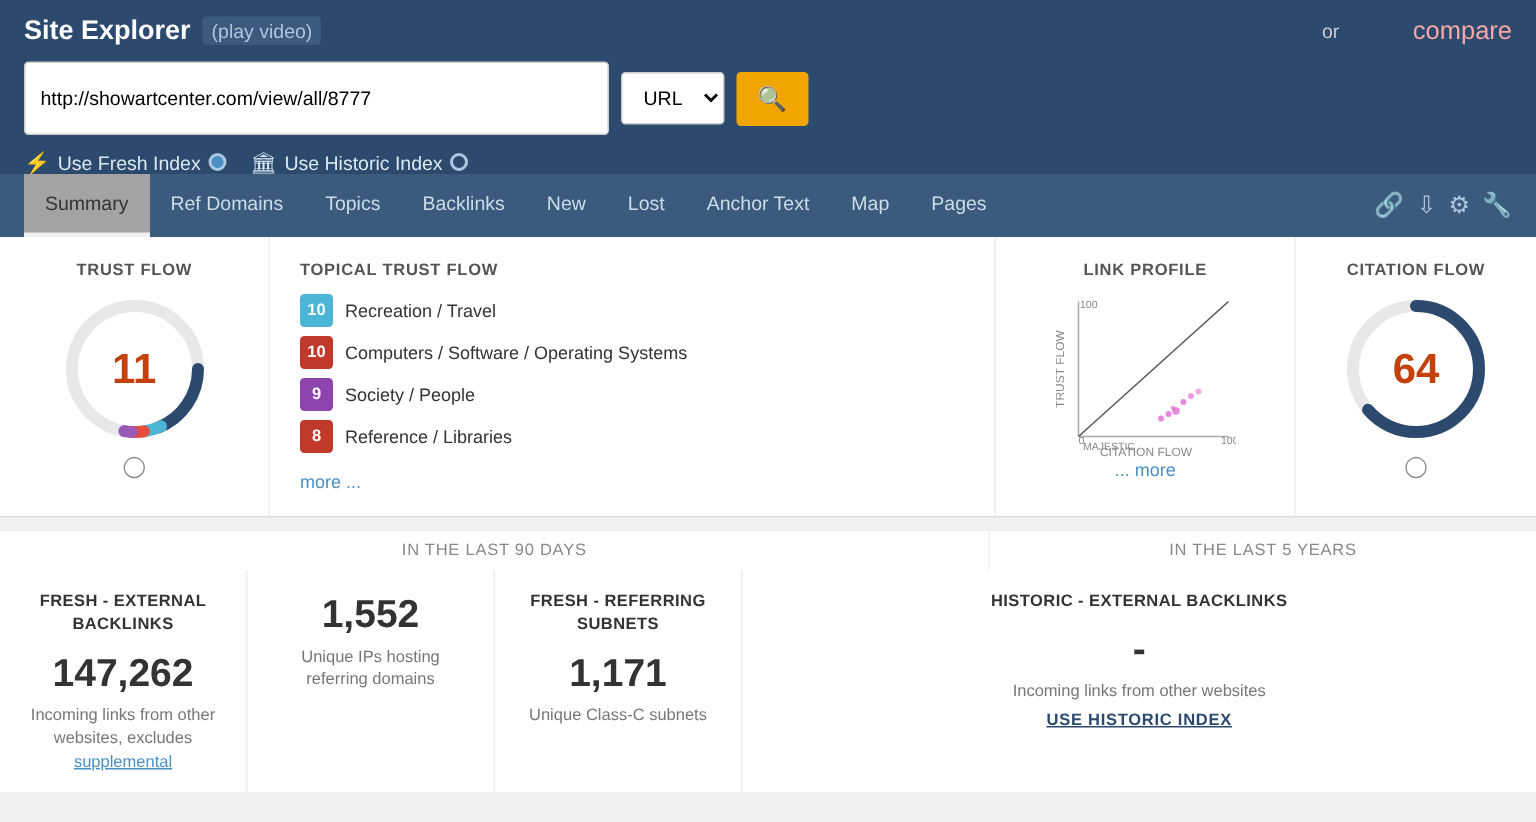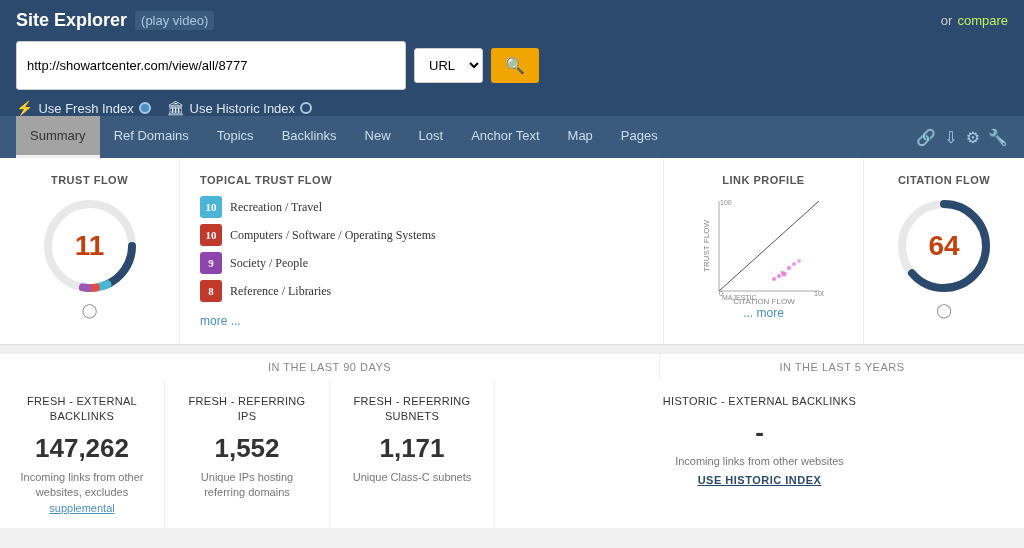--- a/index.html
+++ b/index.html
@@ -2,21 +2,21 @@
 <html><head>
   <meta charset="utf-8">
   <style>
     * { box-sizing: border-box; margin: 0; padding: 0; }
     body { font-family: Arial, sans-serif; font-size: 13px; background: #f0f0f0; width: 1024px; }
 
     
     .header { background: #2c4a6e; padding: 10px 16px 0 16px; }
     .header-top { display: flex; align-items: center; justify-content: space-between; margin-bottom: 10px; }
     .site-explorer-title { color: #fff; font-size: 18px; font-weight: bold; display: flex; align-items: center; gap: 8px; }
-    .compare-link { color: #bef264; font-size: 13px; cursor: pointer; }
+    .compare-link { color: #fca5a5; font-size: 17px; cursor: pointer; margin-left: 44px; }
     .compare-text { color: #ccc; font-size: 13px; }
 
     
     .search-bar { display: flex; align-items: center; gap: 8px; margin-bottom: 10px; }
     .url-input { flex: 1; max-width: 390px; padding: 16px 10px; font-size: 13px; border: 1px solid #ccc; border-radius: 3px; outline: none; }
     .url-type-select { padding: 8px 10px; font-size: 13px; border: 1px solid #ccc; border-radius: 3px; background: #fff; }
     .search-btn { background: #f0a500; border: none; padding: 8px 14px; border-radius: 3px; cursor: pointer; color: #fff; font-size: 16px; }
 
     
     .index-bar { display: flex; align-items: center; gap: 16px; padding-bottom: 0; }
@@ -42,33 +42,33 @@
     
     .trust-flow-section { padding: 16px 20px; min-width: 180px; text-align: center; border-right: 1px solid #eee; }
     .section-label { font-size: 11px; font-weight: bold; color: #555; letter-spacing: 0.5px; text-transform: uppercase; margin-bottom: 10px; }
     .circle-gauge { position: relative; width: 100px; height: 100px; margin: 0 auto 6px; }
     .gauge-svg { width: 100px; height: 100px; }
     .gauge-number { position: absolute; top: 50%; left: 50%; transform: translate(-50%, -50%); font-size: 28px; font-weight: bold; color: #c2410c; }
     .gauge-info-icon { color: #888; cursor: pointer; font-size: 14px; }
 
     
     .topical-section { padding: 16px 20px; flex: 1; border-right: 1px solid #eee; }
-    .topical-row { display: flex; align-items: center; gap: 8px; margin-bottom: 6px; font-family: Liberation Serif, serif; }
+    .topical-row { display: flex; align-items: center; gap: 8px; margin-bottom: 6px; }
     .topical-badge { width: 22px; height: 22px; border-radius: 3px; display: flex; align-items: center; justify-content: center; font-size: 11px; font-weight: bold; color: #fff; flex-shrink: 0; }
     .topical-label { font-size: 12px; color: #333; }
     .more-link { color: #4a90c4; font-size: 12px; cursor: pointer; margin-top: 6px; display: inline-block; }
 
     
     .link-profile-section { padding: 16px 20px; min-width: 200px; text-align: center; border-right: 1px solid #eee; }
     .link-chart { width: 120px; height: 110px; margin: 0 auto; }
     .more-link-chart { color: #4a90c4; font-size: 12px; cursor: pointer; }
 
     
     .citation-flow-section { padding: 16px 20px; min-width: 160px; text-align: center; }
-    .stat-title { font-size: 11px; font-weight: normal; color: #333; letter-spacing: 0.3px; text-transform: uppercase; margin-bottom: 8px; line-height: 1.4; }
+    .stat-title { font-size: 11px; font-weight: bold; color: #333; letter-spacing: 0.3px; text-transform: uppercase; margin-bottom: 8px; line-height: 1.4; }
     .stat-value { font-size: 26px; font-weight: bold; color: #333; margin-bottom: 6px; }
     .stat-desc { font-size: 11px; color: #777; line-height: 1.4; }
     .stat-link { color: #4a90c4; text-decoration: underline; cursor: pointer; }
 
     .use-historic-btn { font-size: 11px; font-weight: bold; color: #2c4a6e; text-decoration: underline; cursor: pointer; display: block; margin-top: 4px; letter-spacing: 0.5px; text-transform: uppercase; }
   </style>
 </head>
 <body>
 
 <div>
@@ -226,21 +226,20 @@
       </div>
 
       <div style="display:flex;">
 
         <div style="flex:0 0 165px; padding:14px 16px 12px; border-right:1px solid #eee; text-align:center;">
           <div class="stat-title">FRESH - EXTERNAL BACKLINKS</div>
           <div class="stat-value">147,262</div>
           <div class="stat-desc">Incoming links from other websites, excludes <span class="stat-link">supplemental</span></div>
         </div>
         <div style="flex:0 0 165px; padding:14px 16px 12px; border-right:1px solid #eee; text-align:center;">
-          <div class="stat-title">FRESH - REFERRING IPS</div>
           <div class="stat-value">1,552</div>
           <div class="stat-desc">Unique IPs hosting referring domains</div>
         </div>
         <div style="flex:0 0 165px; padding:14px 16px 12px; border-right:1px solid #eee; text-align:center;">
           <div class="stat-title">FRESH - REFERRING SUBNETS</div>
           <div class="stat-value">1,171</div>
           <div class="stat-desc">Unique Class-C subnets</div>
         </div>
 
         <div style="flex:1; padding:14px 16px 12px; text-align:center;">

